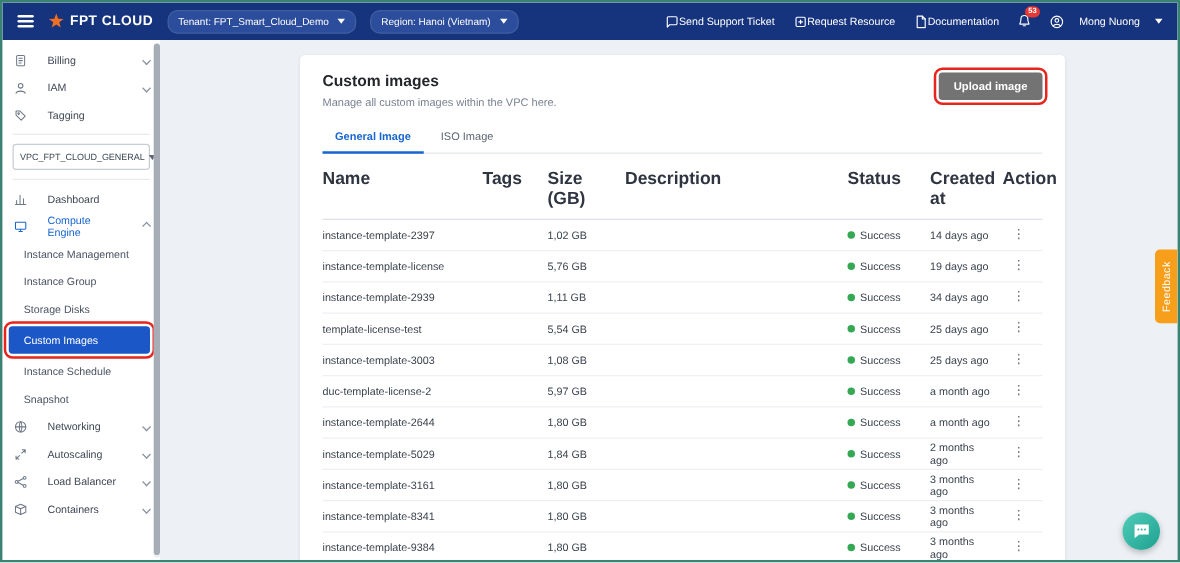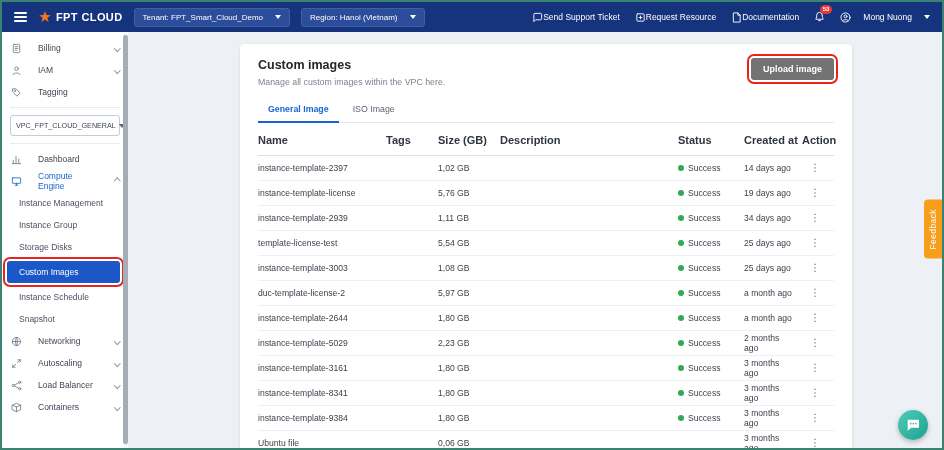--- a/index.html
+++ b/index.html
@@ -7,22 +7,22 @@
   .frame { position:relative; width:944px; height:450px; border:2px solid #3a8372; background:#edf0f4; overflow:hidden; }
 
   
   .navbar { position:absolute; top:0; left:0; right:0; height:30px; background:#16337e; color:#fff;
             display:flex; align-items:center; justify-content:space-between; padding:0 12px; }
   .nav-left { display:flex; align-items:center; gap:11px;text-align:center; }
   .burger { width:13px; display:flex; flex-direction:column; gap:2.5px; cursor:pointer; }
   .burger i { display:block; height:1.6px; background:#fff; border-radius:1px; }
   .brand { display:flex; align-items:center; gap:4px; font-weight:bold; font-size:11px; letter-spacing:.4px; white-space:nowrap; }
   .brand svg { width:14px; height:14px; }
-  .nav-pill { background:#2c4c9c; border:1px solid #41609f; border-radius:3px; padding:4px 8px; font-size:8px;
-              display:flex; align-items:center; gap:12px; cursor:pointer; white-space:nowrap; }
+  .nav-pill { background:#2c4c9c; border:1px solid #41609f; border-radius:8px; padding:4px 8px; font-size:8px;
+              display:flex; align-items:center; gap:7px; cursor:pointer; white-space:nowrap; }
   .tri { width:0; height:0; border-left:3px solid transparent; border-right:3px solid transparent; border-top:4px solid #fff; }
   .tri.gray { border-top-color:#5d6673; }
   .nav-right { display:flex; align-items:center; gap:15px; font-size:8.5px; white-space:nowrap; }
   .nav-link { display:flex; align-items:center; gap:0; cursor:pointer; }
   .ni { width:11px; height:11px; stroke:#fff; fill:none; stroke-width:2; stroke-linecap:round; stroke-linejoin:round; }
   .bell-wrap { position:relative; cursor:pointer; }
   .badge { position:absolute; top:-6px; right:-7px; background:#e53935; color:#fff; border-radius:7px;
            font-size:6px; font-weight:bold; padding:1px 3px; line-height:1.2; }
   .user { display:flex; align-items:center; gap:12px; cursor:pointer; }
 
@@ -50,21 +50,21 @@
           box-shadow:0 1px 3px rgba(60,64,67,.12); padding:14px 18px; }
   .card-head { display:flex; justify-content:space-between; align-items:flex-start; }
   .title { font-size:12.5px; font-weight:bold; color:#23262b; }
   .subtitle { font-size:8.8px; color:#7a8391; margin-top:5px; }
   .upload-btn { background:#737373; color:#fff; font-size:9px; font-weight:bold; padding:6px 12px; border:none;
                 border-radius:3px; cursor:pointer; outline:2px solid #e8251d; outline-offset:2px; font-family:inherit; }
   .tabs { display:flex; gap:4px; margin-top:11px; border-bottom:1px solid #e4e7ec; }
   .tab { font-size:8.8px; padding:6px 10px 7px; color:#5d6673; cursor:pointer; }
   .tab.active { color:#1765d1; font-weight:bold; border-bottom:2px solid #1765d1; margin-bottom:-1px; }
   .grid { display:grid; grid-template-columns:128px 52px 62px 178px 66px 58px 32px; }
-  .thead { padding:9px 0; border-bottom:1px solid #dde1e7; font-size:11px; font-weight:bold; color:#2f3540; margin-top:2px; }
+  .thead { padding:9px 0; border-bottom:1px solid #dde1e7; font-size:14px; font-weight:bold; color:#2f3540; margin-top:2px; }
   .trow { border-bottom:1px solid #edeff3; min-height:25px; align-items:center; font-size:8.6px; color:#3c434e; }
   .td { padding-right:6px; line-height:1.2; }
   .status-cell { display:flex; align-items:center; gap:4px; }
   .dot { width:6px; height:6px; border-radius:50%; background:#34a853; flex-shrink:0; }
   .progress { width:56px; height:3px; background:#dce4f5; border-radius:2px; overflow:hidden; }
   .progress i { display:block; height:100%; width:78%; background:#1765d1; }
   .action-cell { text-align:center; color:#5d6673; font-size:10px; cursor:pointer; }
   .th.action { text-align:center; }
 
   
@@ -345,21 +345,21 @@
         <div class="td status-cell">
             <span class="dot"></span>
             <span>Success</span>
           </div>
         <div class="td">a month ago</div>
         <div class="td action-cell">⋮</div>
       </div>
       <div class="grid trow">
         <div class="td">instance-template-5029</div>
         <div class="td"></div>
-        <div class="td">2,23 GB</div>
+        <div class="td">1,84 GB</div>
         <div class="td"></div>
         <div class="td status-cell">
             <span class="dot"></span>
             <span>Success</span>
           </div>
         <div class="td">2 months ago</div>
         <div class="td action-cell">⋮</div>
       </div>
       <div class="grid trow">
         <div class="td">instance-template-3161</div>

